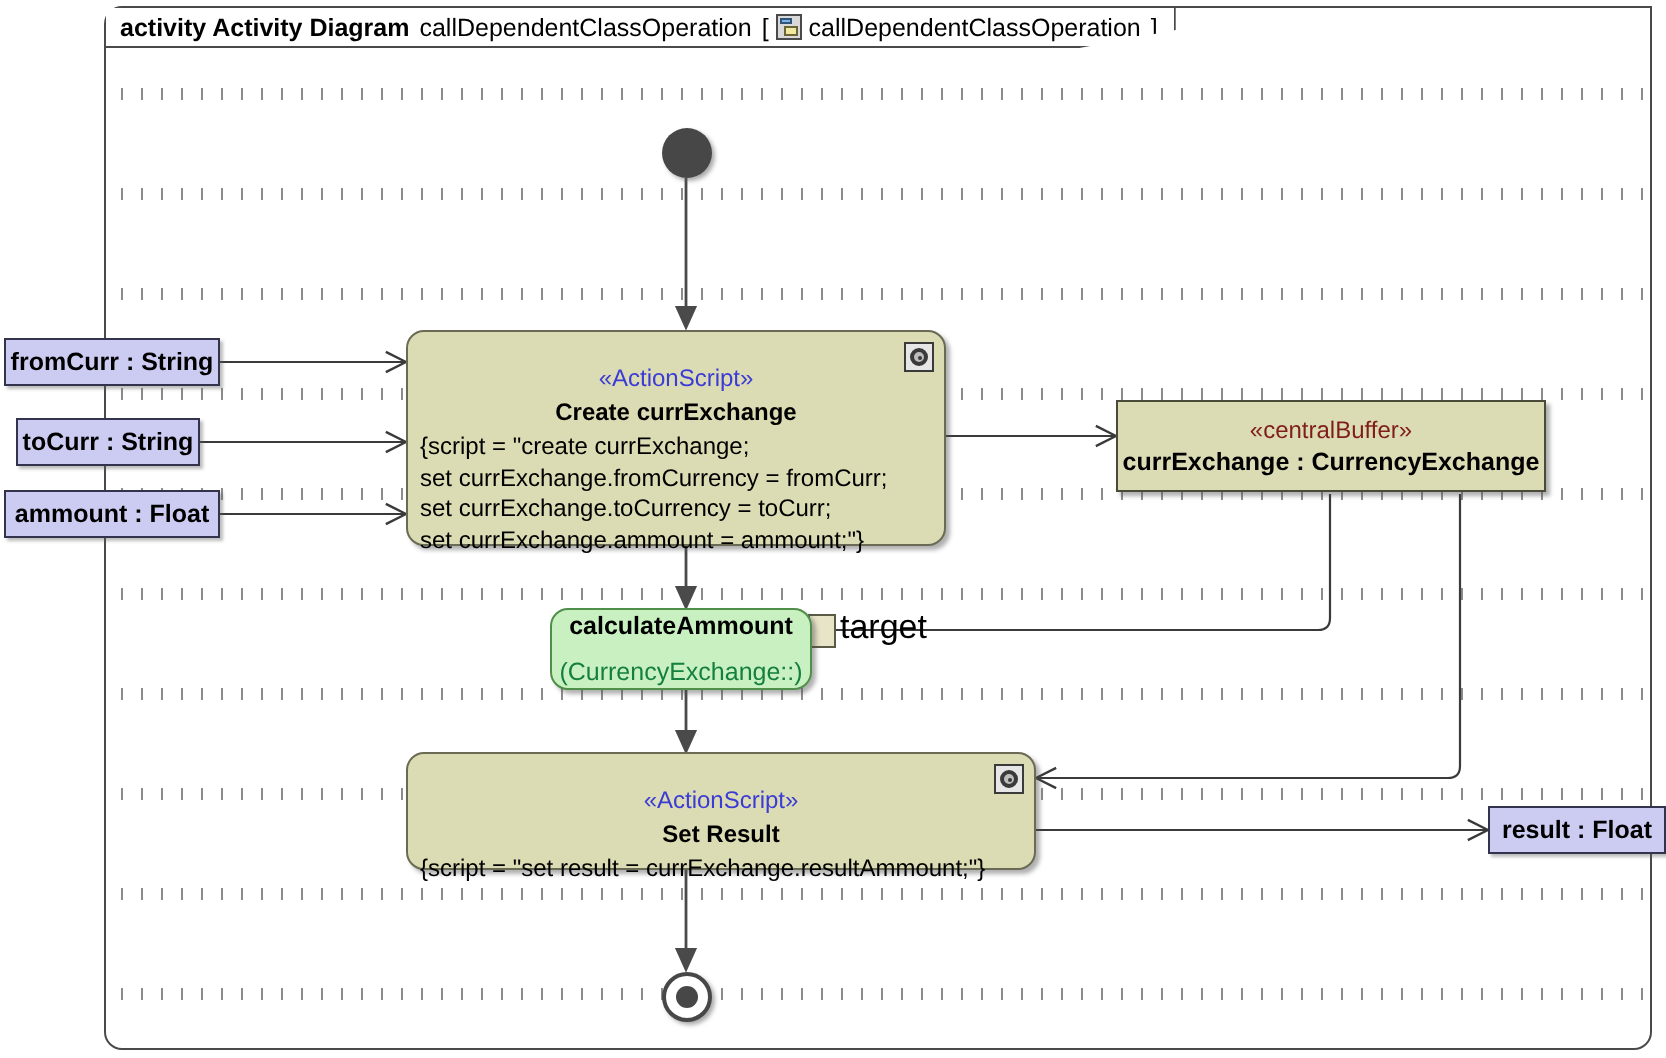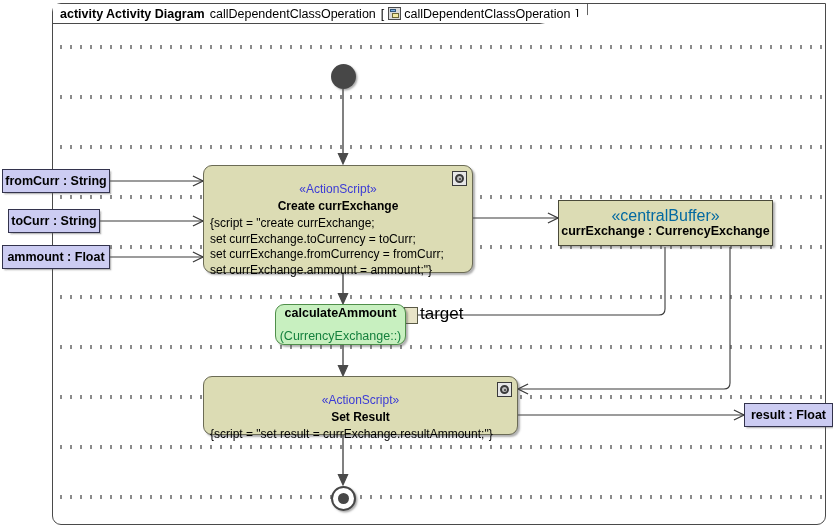--- a/index.html
+++ b/index.html
@@ -120,21 +120,21 @@
     display:flex;align-items:center;justify-content:center;
     font-weight:bold;font-size:12.5px;color:#000;
   }
 
   .buffer{
     background:#dcdcb4;border:1px solid #4a4a3a;
     box-shadow:2px 2px 2px rgba(80,80,80,0.45);
     display:flex;flex-direction:column;align-items:center;
     justify-content:center;
   }
-  .buffer .bstereo{color:#0369a1;font-size:16px;line-height:15px;}
+  .buffer .bstereo{color:#7f1d1d;font-size:12px;line-height:15px;}
   .buffer .bname{font-weight:bold;font-size:12.5px;color:#000;line-height:16px;}
 
   .initial{
     position:absolute;width:25px;height:25px;border-radius:50%;
     background:#474747;box-shadow:1.5px 1.5px 2px rgba(90,90,90,0.5);
   }
   .final{
     position:absolute;width:25px;height:25px;border-radius:50%;
     background:#ffffff;border:2px solid #474747;box-sizing:border-box;
     box-shadow:1.5px 1.5px 2px rgba(90,90,90,0.5);
@@ -210,22 +210,22 @@
   </div>
 
   <div class="node action" style="left:203px;top:165px;width:270px;height:108px;">
     <div class="gearbadge">
         <i></i>
       </div>
     <div class="stereo">«ActionScript»</div>
     <div class="title">Create currExchange</div>
     <div class="scriptbody">
       <div>{script = "create currExchange;</div>
+      <div>set currExchange.fromCurrency = fromCurr;</div>
       <div>set currExchange.toCurrency = toCurr;</div>
-      <div>set currExchange.fromCurrency = fromCurr;</div>
       <div>set currExchange.ammount = ammount;"}</div>
     </div>
   </div>
 
   <div class="node buffer" style="left:558px;top:200px;width:215px;height:46px;">
     <div class="bstereo">«centralBuffer»</div>
     <div class="bname">currExchange : CurrencyExchange</div>
   </div>
 
   <div class="node pin" style="left:404px;top:307px;width:14px;height:17px;"></div>

